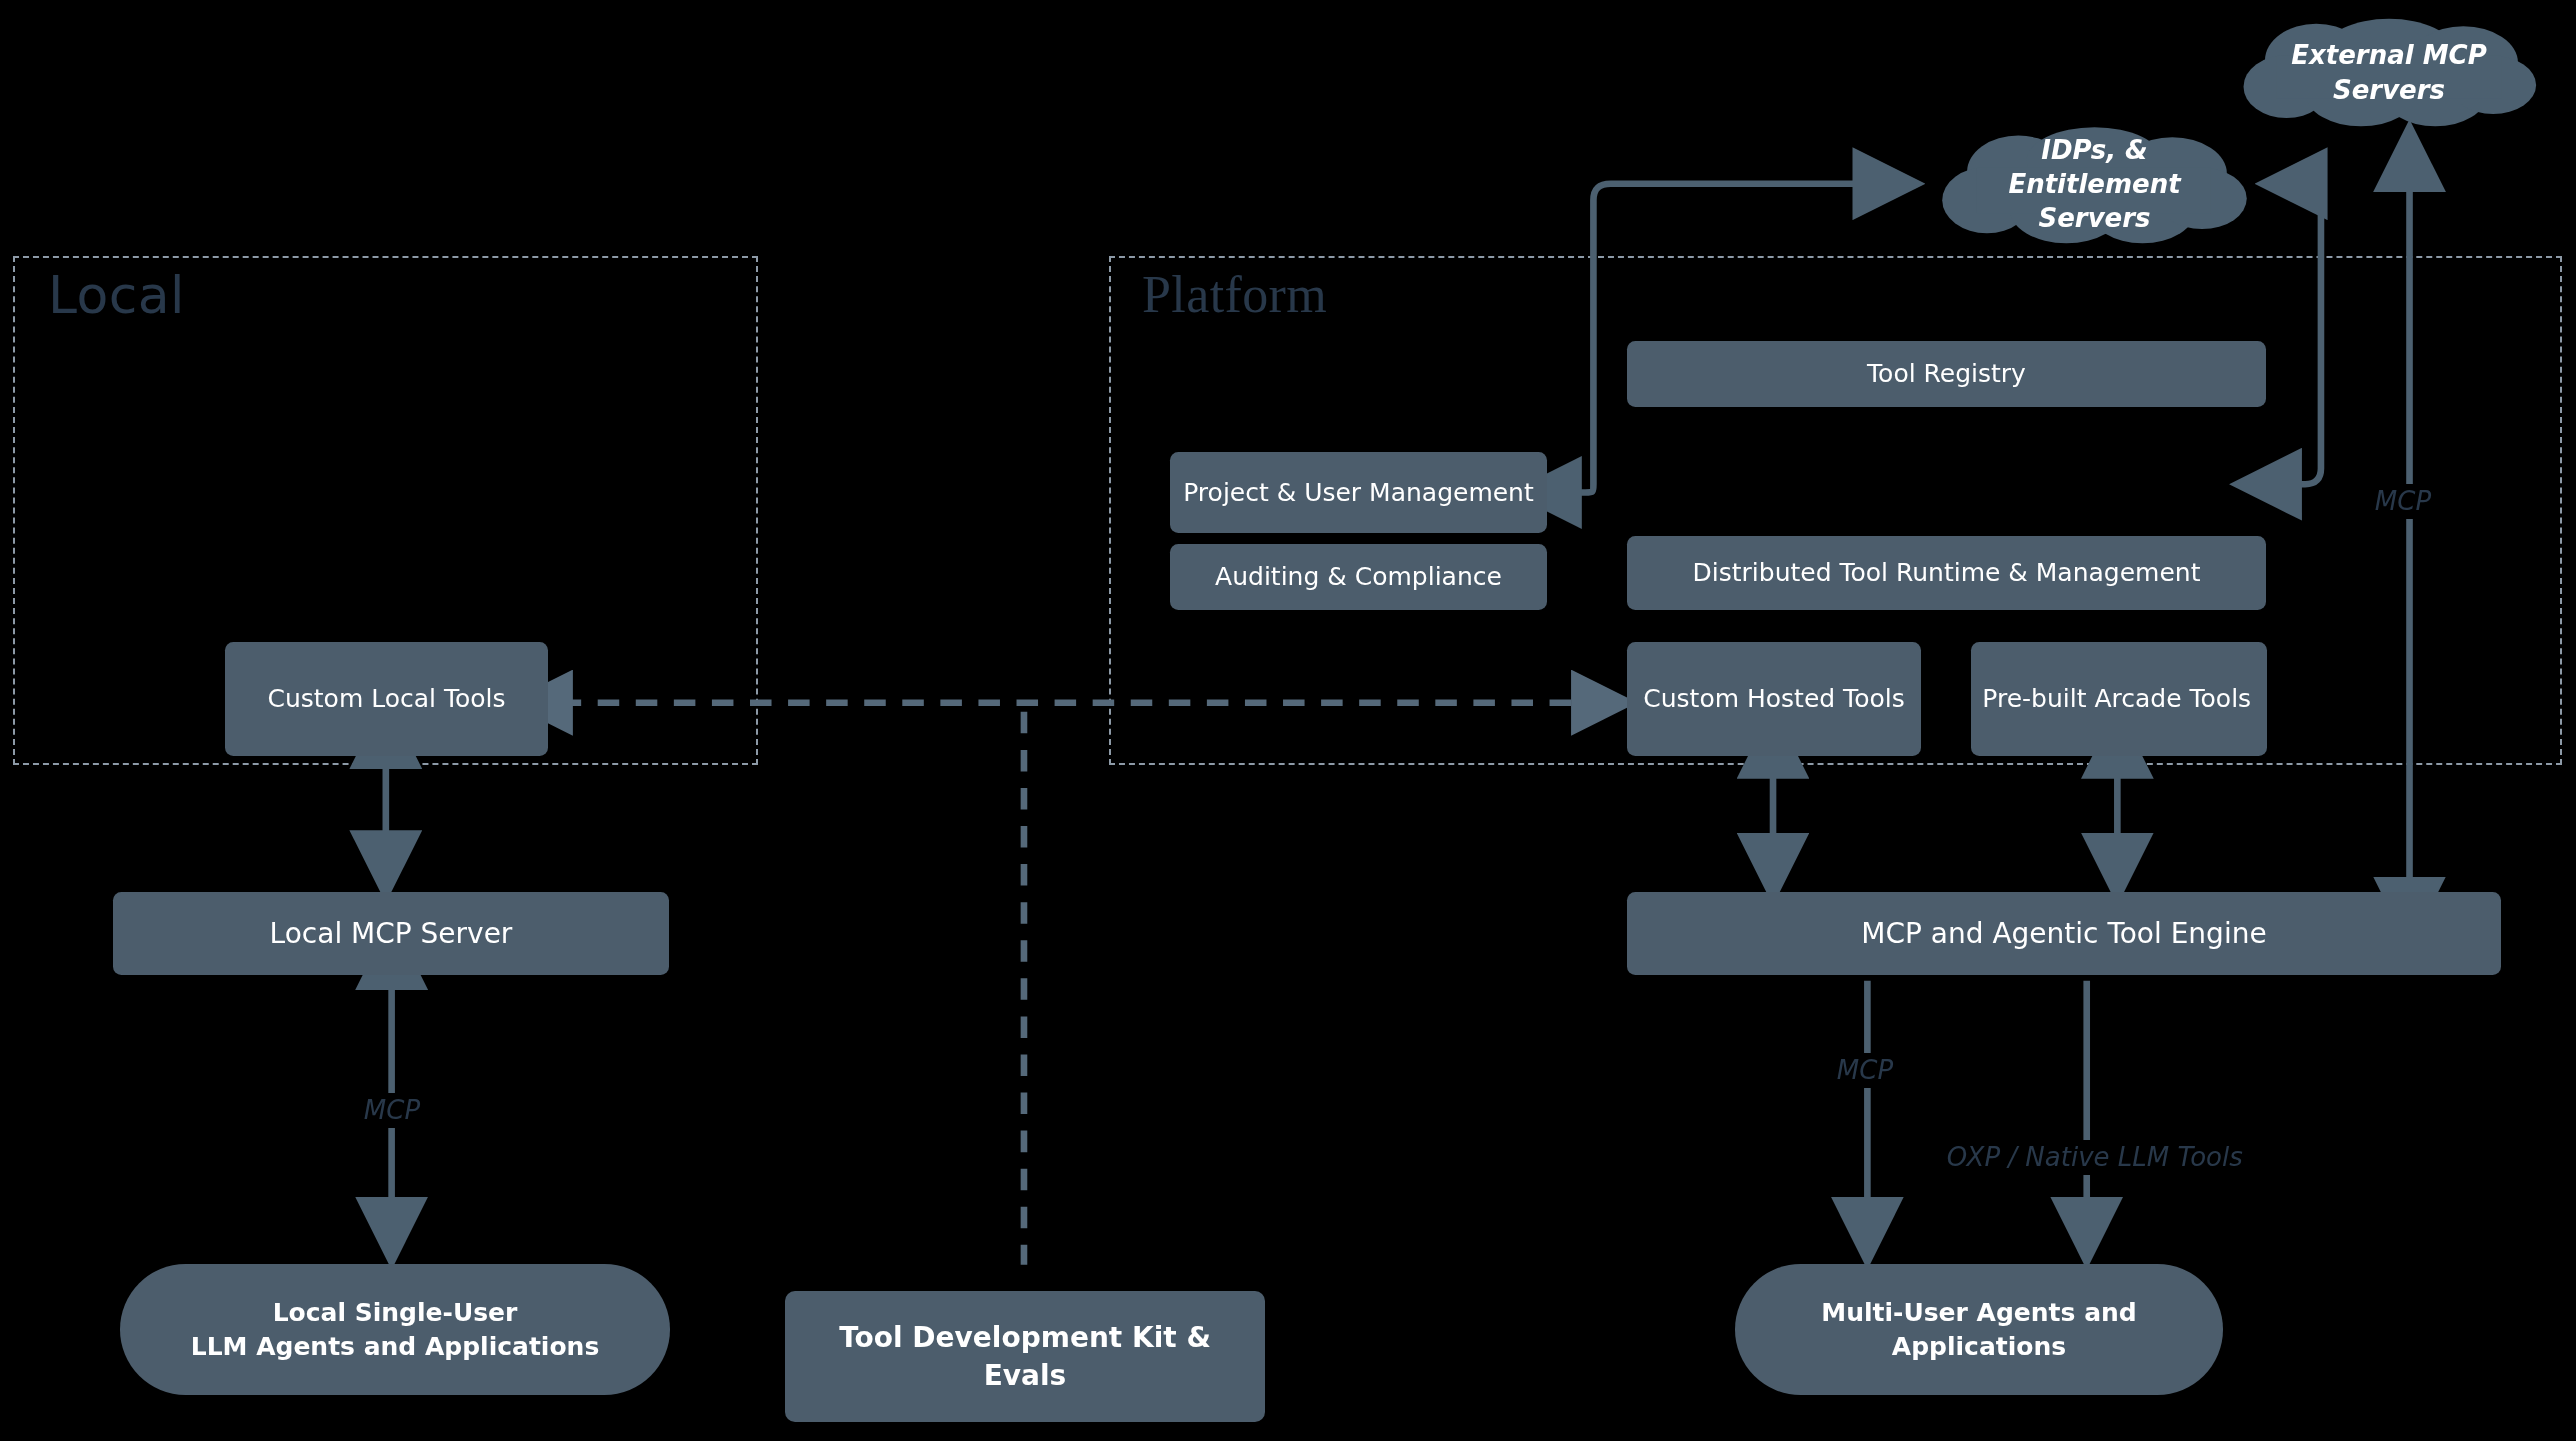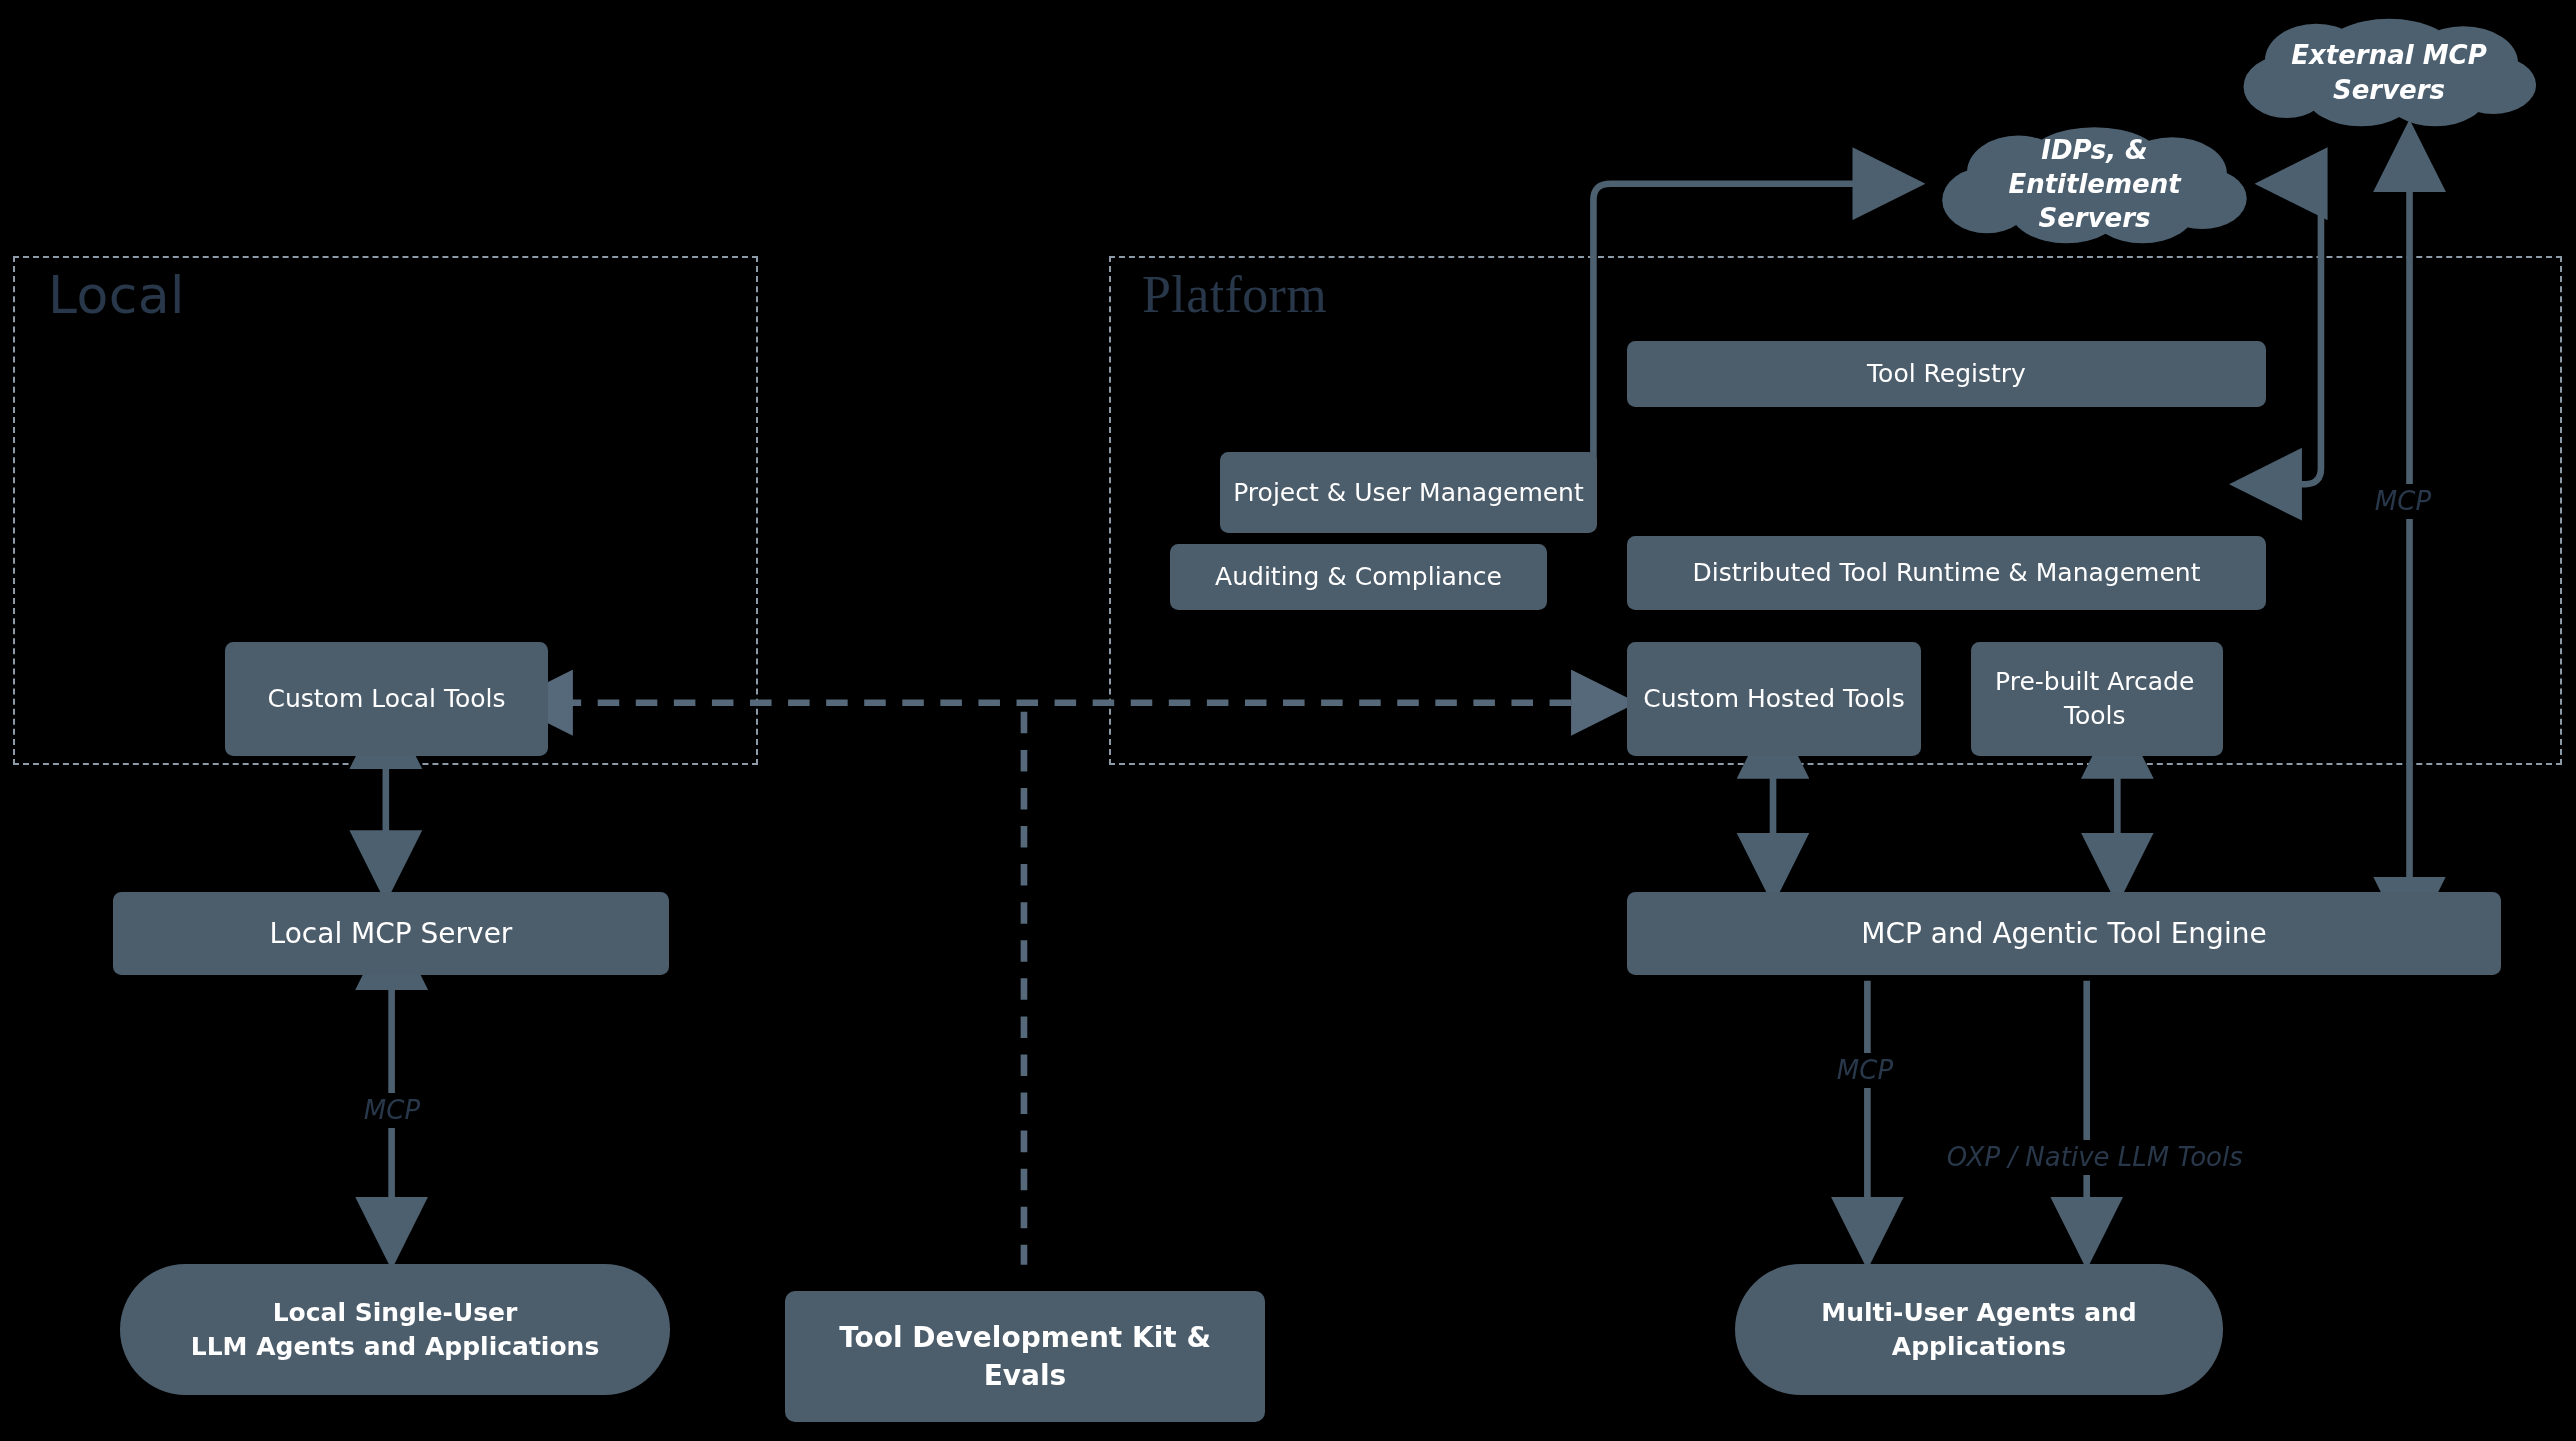--- a/index.html
+++ b/index.html
@@ -197,32 +197,32 @@
         <rect x="58" y="52" width="282" height="56"></rect>
       </g>
     </svg>
     <span class="cloud-label" style="max-width:248px;">IDPs, &amp; Entitlement Servers</span>
   </div>
 
   <div class="node" style="left:225px; top:642px; width:323px; height:114px;">Custom Local Tools</div>
 
   <div class="node big" style="left:113px; top:892px; width:556px; height:83px;">Local MCP Server</div>
 
-  <div class="node" style="left:1220px; top:452px; width:377px; height:81px;">Project &amp; User Management</div>
+  <div class="node" style="left:1170px; top:452px; width:377px; height:81px;">Project &amp; User Management</div>
 
   <div class="node" style="left:1170px; top:544px; width:377px; height:66px;">Auditing &amp; Compliance</div>
 
   <div class="node" style="left:1627px; top:341px; width:639px; height:66px;">Tool Registry</div>
 
 
   <div class="node" style="left:1627px; top:536px; width:639px; height:74px;">Distributed Tool Runtime &amp; Management</div>
 
   <div class="node" style="left:1627px; top:642px; width:294px; height:114px;">Custom Hosted Tools</div>
 
-  <div class="node" style="left:1971px; top:642px; width:252px; height:114px;padding-left:7px;">Pre-built Arcade Tools</div>
+  <div class="node" style="left:1971px; top:642px; width:296px; height:114px;padding-left:7px;">Pre-built Arcade Tools</div>
 
   <div class="node big" style="left:1627px; top:892px; width:874px; height:83px;">MCP and Agentic Tool Engine</div>
 
   <div class="node pill bold" style="left:120px; top:1264px; width:550px; height:131px; flex-direction:column;">
     <span>Local Single-User</span>
     <span>LLM Agents and Applications</span>
   </div>
 
   <div class="node kit" style="left:785px; top:1264px; width:480px; height:131px;margin-top:27px;">Tool Development Kit &amp; Evals</div>
 

